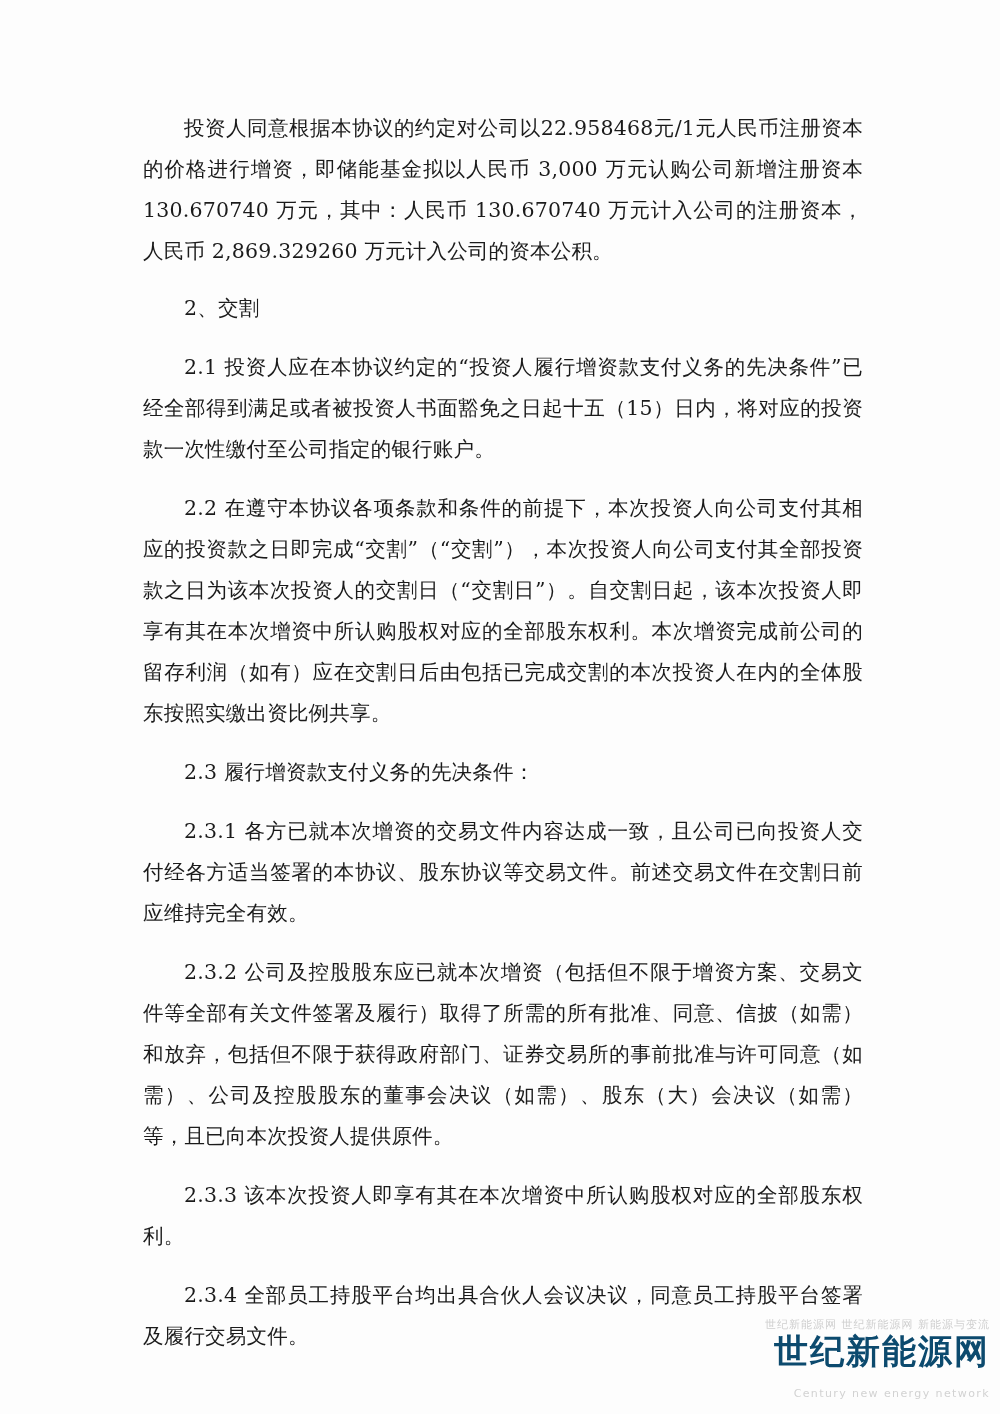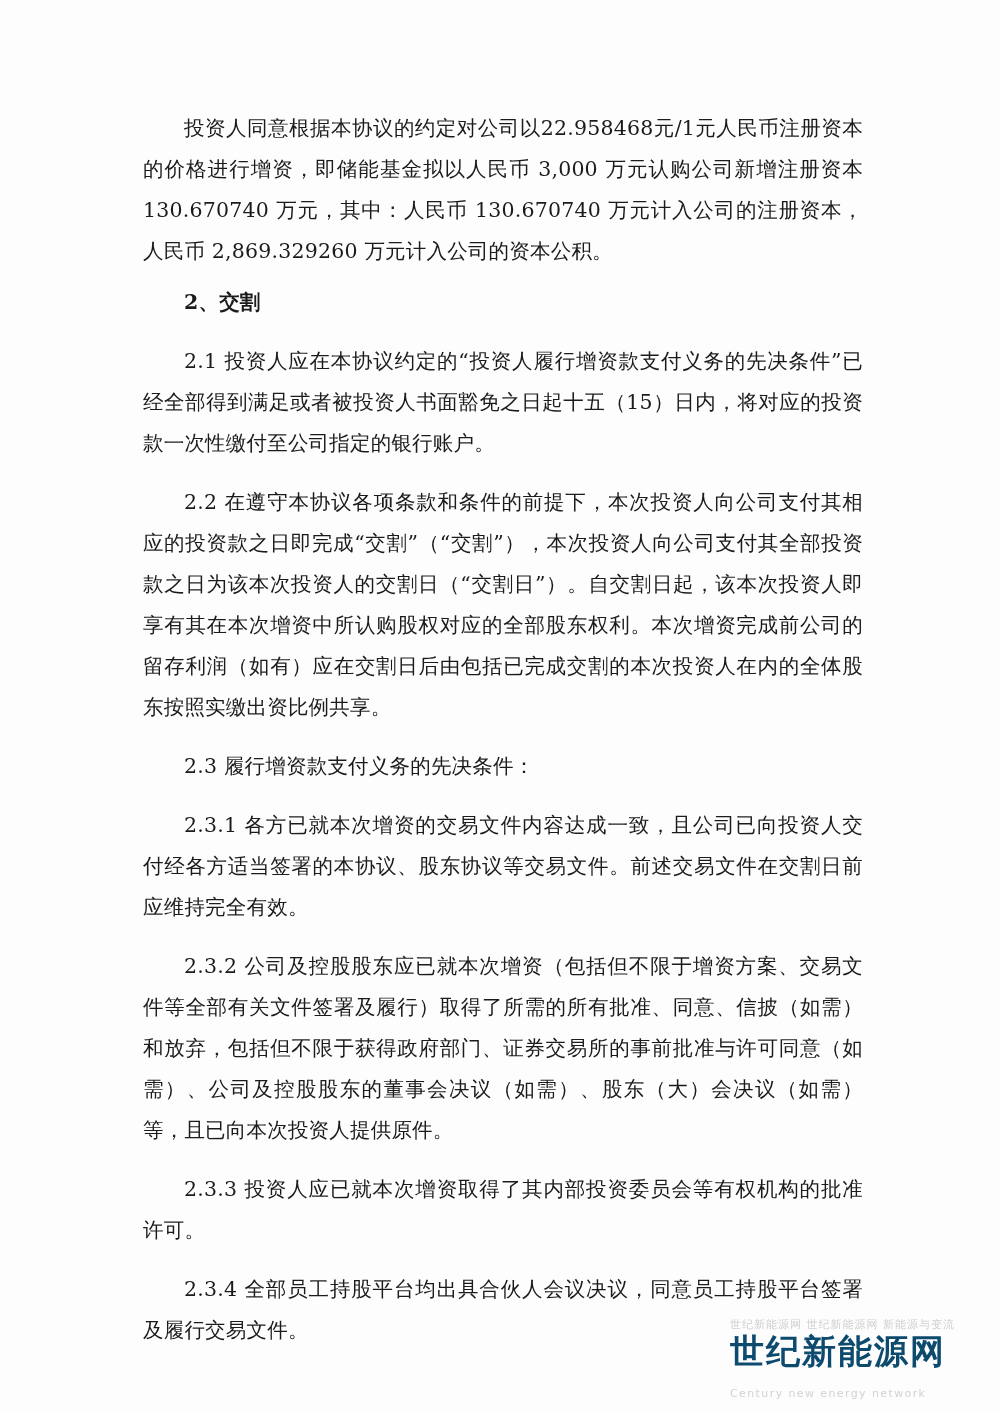--- a/index.html
+++ b/index.html
@@ -35,33 +35,33 @@
     line-height: 41px;
     text-align: justify;
     text-justify: inter-ideograph;
     letter-spacing: 0.2px;
   }
   .indent2 {
     text-indent: 41px;
   }
   .heading {
     text-indent: 41px;
-    font-weight: bold;
-    margin-top: 10px;
+    font-weight: normal;
+    margin-top: 16px;
     margin-bottom: 6px;
   }
   .para {
     margin-top: 18px;
   }
   .watermark {
     position: absolute;
     right: 18px;
     bottom: 14px;
     width: 260px;
-    text-align: left;
+    text-align: right;
     user-select: none;
   }
   .wm-top {
     font-size: 11px;
     color: #cfcfcf;
     letter-spacing: 1px;
     margin-bottom: 4px;
     white-space: nowrap;
     overflow: hidden;
   }
@@ -94,21 +94,21 @@
     <p class="indent2 para">2.1  投资人应在本协议约定的“投资人履行增资款支付义务的先决条件”已经全部得到满足或者被投资人书面豁免之日起十五（15）日内，将对应的投资款一次性缴付至公司指定的银行账户。</p>
 
     <p class="indent2 para">2.2   在遵守本协议各项条款和条件的前提下，本次投资人向公司支付其相应的投资款之日即完成“交割”（“交割”），本次投资人向公司支付其全部投资款之日为该本次投资人的交割日（“交割日”）。自交割日起，该本次投资人即享有其在本次增资中所认购股权对应的全部股东权利。本次增资完成前公司的留存利润（如有）应在交割日后由包括已完成交割的本次投资人在内的全体股东按照实缴出资比例共享。</p>
 
     <p class="indent2 para">2.3  履行增资款支付义务的先决条件：</p>
 
     <p class="indent2 para">2.3.1  各方已就本次增资的交易文件内容达成一致，且公司已向投资人交付经各方适当签署的本协议、股东协议等交易文件。前述交易文件在交割日前应维持完全有效。</p>
 
     <p class="indent2 para">2.3.2  公司及控股股东应已就本次增资（包括但不限于增资方案、交易文件等全部有关文件签署及履行）取得了所需的所有批准、同意、信披（如需）和放弃，包括但不限于获得政府部门、证券交易所的事前批准与许可同意（如需）、公司及控股股东的董事会决议（如需）、股东（大）会决议（如需）等，且已向本次投资人提供原件。</p>
 
-    <p class="indent2 para">2.3.3  投资人应已就本次增资取得了其内部投资委员会等有权机构的批准许可。</p>
+    <p class="indent2 para">2.3.3  该本次投资人即享有其在本次增资中所认购股权对应的全部股东权利。</p>
 
     <p class="indent2 para">2.3.4  全部员工持股平台均出具合伙人会议决议，同意员工持股平台签署及履行交易文件。</p>
 
   </div>
 
   <div class="watermark">
     <div class="wm-top">世纪新能源网 世纪新能源网 新能源与变流</div>
     <div class="wm-main">世纪新能源网</div>
     <div class="wm-sub">Century new energy network</div>
   </div>

